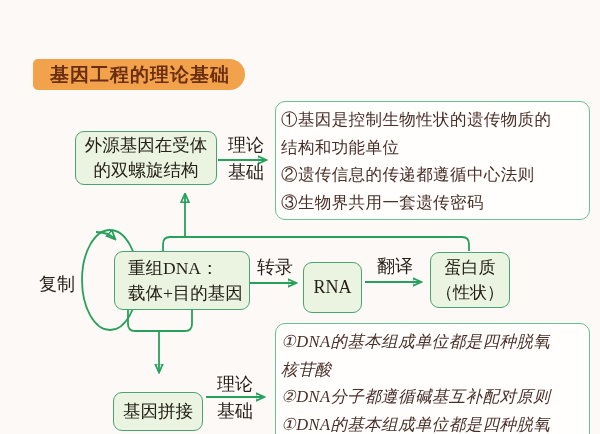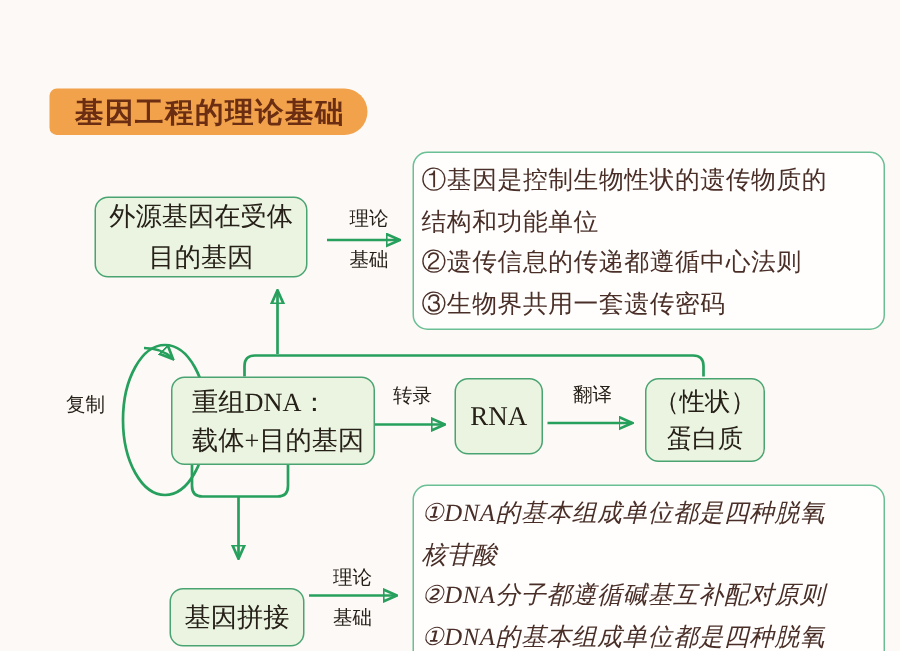--- a/index.html
+++ b/index.html
@@ -34,51 +34,51 @@
   .node {
     position: absolute; z-index: 2;
     background: #eaf4e1;
     border: 1.7px solid #4aa471;
     border-radius: 9px;
     display: flex; flex-direction: column; justify-content: center;
     color: #262018; font-size: 17.5px; line-height: 25px;
     text-align: center;
   }
   .node.left-align { text-align: left; padding-left: 13px; }
-  #node-foreign-gene  { left: 63px;  top: 83px;  width: 142px; height: 54px; justify-content: space-between; }
+  #node-foreign-gene  { left: 75px;  top: 83px;  width: 142px; height: 54px; }
   #node-recomb-dna    { left: 114px;  top: 203px; width: 136px; height: 59px; }
-  #node-rna           { left: 303px; top: 204px; width: 59px;  height: 51px; font-size: 18px; }
+  #node-rna           { left: 303px; top: 214px; width: 59px;  height: 51px; font-size: 18px; }
   #node-protein       { left: 430px; top: 204px; width: 80px;  height: 56px; font-size: 17px; }
   #node-gene-splicing { left: 113px; top: 344px; width: 90px;  height: 39px; }
 
   
   .info-box {
     position: absolute; z-index: 2;
     background: #fffefd;
     border: 1.6px solid #6abf94;
     border-radius: 10px;
     padding: 4px 6px 4px 5px;
     color: #4a2f28;
     font-size: 16.5px; line-height: 27.5px;
     letter-spacing: 0.4px;
   }
   #info-top    { left: 275px; top: 53px;  width: 315px; height: 119px; }
   #info-bottom { left: 275px; top: 275px; width: 315px; height: 147px; font-style: italic; }
 
   
   .edge-label {
     position: absolute; z-index: 3;
-    color: #262018; font-size: 13px; text-align: center;
+    color: #262018; font-size: 18px; text-align: center;
   }
   .edge-label.two-line { line-height: 27px; }
   #label-theory-top    { left: 222px; top: 84px;  width: 48px; }
   #label-theory-bottom { left: 211px; top: 323px; width: 48px; }
   #label-transcription { left: 247px; top: 207px; width: 56px; }
   #label-translation   { left: 369px; top: 206px; width: 52px; text-align: center; }
-  #label-replication   { left: 37px;  top: 213px; width: 40px; }
+  #label-replication   { left: 37px;  top: 224px; width: 40px; }
 </style>
 </head>
 <body>
 
 <div id="stage">
 
   <svg id="connectors" width="600" height="434" viewBox="0 0 600 434">
     <defs>
       <marker id="ah" viewBox="0 0 10 10" refX="8.5" refY="5" markerWidth="10" markerHeight="10" markerUnits="userSpaceOnUse" orient="auto-start-reverse">
         <path d="M0,1 L9,5 L0,9 z" fill="#27a05d" stroke="none"></path>
@@ -96,35 +96,35 @@
     <path d="M159,283 V324" marker-end="url(#ah)"></path>
     <path d="M206,349 H264" marker-end="url(#ah)"></path>
   </svg>
 
   <div class="title-box">
     <span>基因工程的理论基础</span>
   </div>
 
   <div class="node" id="node-foreign-gene">
     <div>外源基因在受体</div>
-    <div>目的基因</div>
+    <div>的双螺旋结构</div>
   </div>
 
   <div class="node left-align" id="node-recomb-dna">
     <div>重组DNA：</div>
     <div>载体+目的基因</div>
   </div>
 
   <div class="node" id="node-rna">
     <div>RNA</div>
   </div>
 
   <div class="node" id="node-protein">
+    <div>蛋白质</div>
     <div>（性状）</div>
-    <div>蛋白质</div>
   </div>
 
   <div class="node" id="node-gene-splicing">
     <div>基因拼接</div>
   </div>
 
   <div class="info-box" id="info-top">
     <div>①基因是控制生物性状的遗传物质的</div>
     <div>结构和功能单位</div>
     <div>②遗传信息的传递都遵循中心法则</div>

